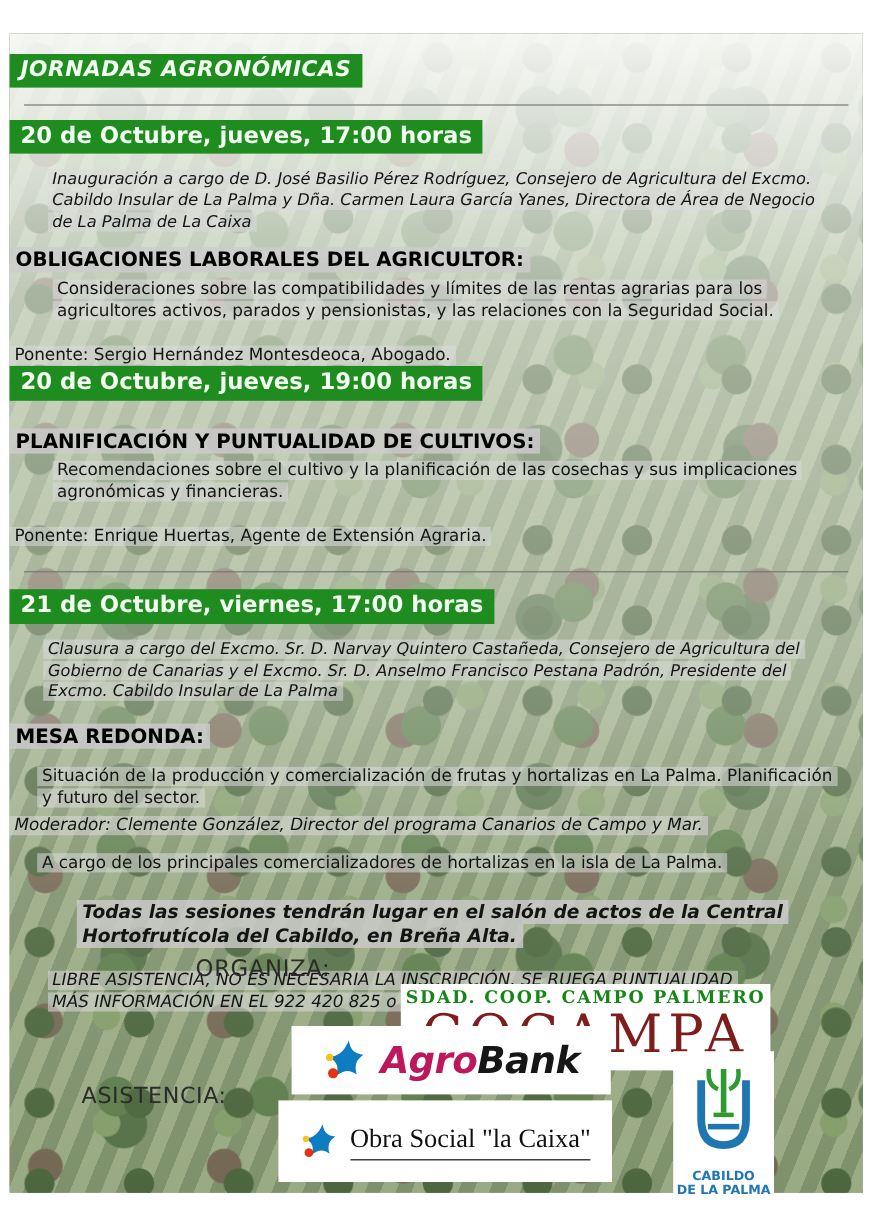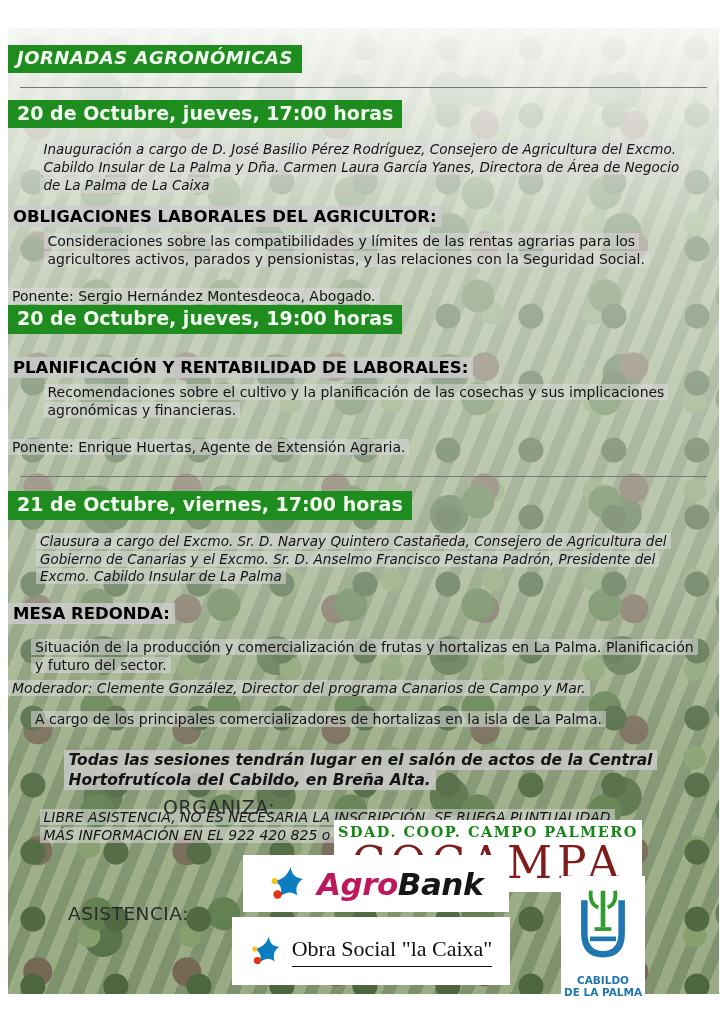--- a/index.html
+++ b/index.html
@@ -88,21 +88,21 @@
       <p class="para intro"><span class="hl-soft">Inauguración a cargo de D. José Basilio Pérez Rodríguez, Consejero de Agricultura del Excmo. Cabildo Insular de La Palma y Dña. Carmen Laura García Yanes, Directora de Área de Negocio de La Palma de La Caixa</span></p>
       <p class="para topic-title"><span class="hl">OBLIGACIONES LABORALES DEL AGRICULTOR:</span></p>
       <p class="para topic-desc"><span class="hl-soft">Consideraciones sobre las compatibilidades y límites de las rentas agrarias para los agricultores activos, parados y pensionistas, y las relaciones con la Seguridad Social.</span></p>
       <p class="para speaker"><span class="hl-soft">Ponente: Sergio Hernández Montesdeoca, Abogado.</span></p>
     </div>
 
     <div>
       <div style="">
         <span class="green-box">20 de Octubre, jueves, 19:00 horas</span>
       </div>
-      <p class="para topic-title" style="margin-top:23px;"><span class="hl">PLANIFICACIÓN Y RENTABILIDAD DE LABORALES:</span></p>
+      <p class="para topic-title" style="margin-top:23px;"><span class="hl">PLANIFICACIÓN Y PUNTUALIDAD DE CULTIVOS:</span></p>
       <p class="para topic-desc"><span class="hl-soft">Recomendaciones sobre el cultivo y la planificación de las cosechas y sus implicaciones agronómicas y financieras.</span></p>
       <p class="para speaker"><span class="hl-soft">Ponente: Enrique Huertas, Agente de Extensión Agraria.</span></p>
     </div>
 
     <hr class="rule" style="margin-top:20px;">
 
     <div>
       <div style="margin-top:14px;">
         <span class="green-box">21 de Octubre, viernes, 17:00 horas</span>
       </div>

